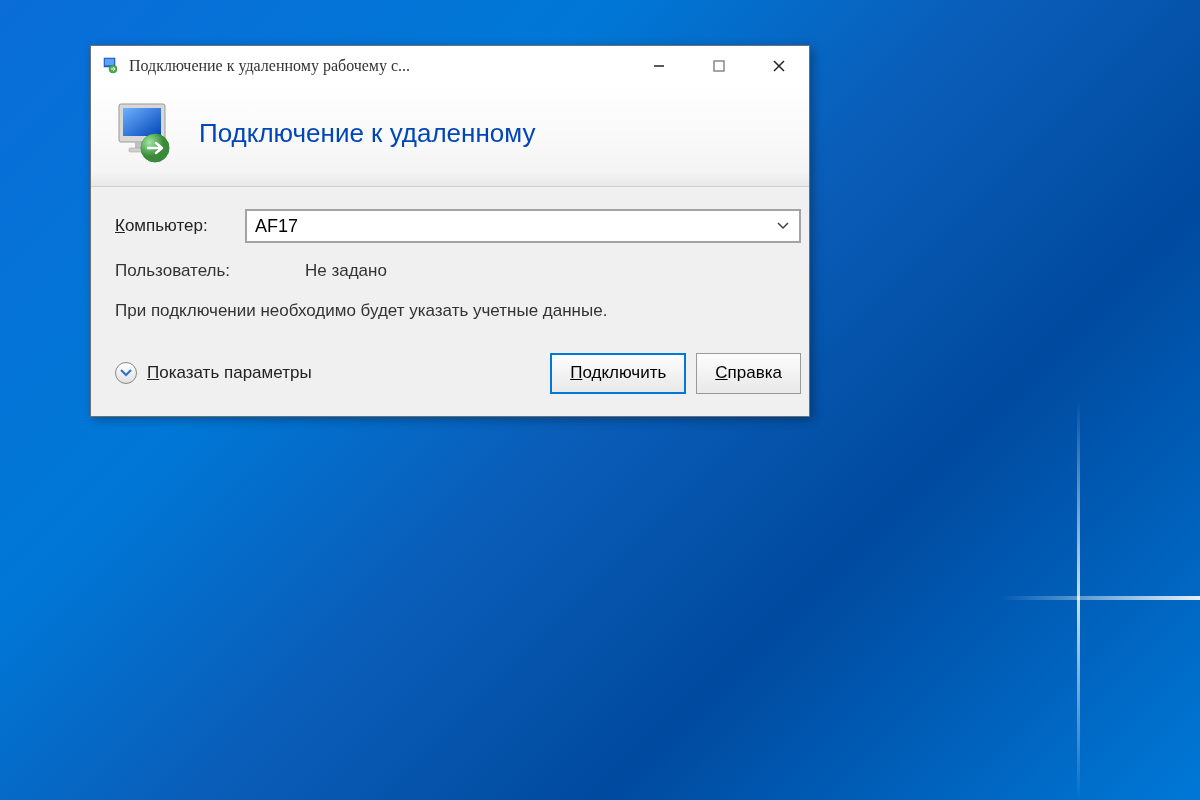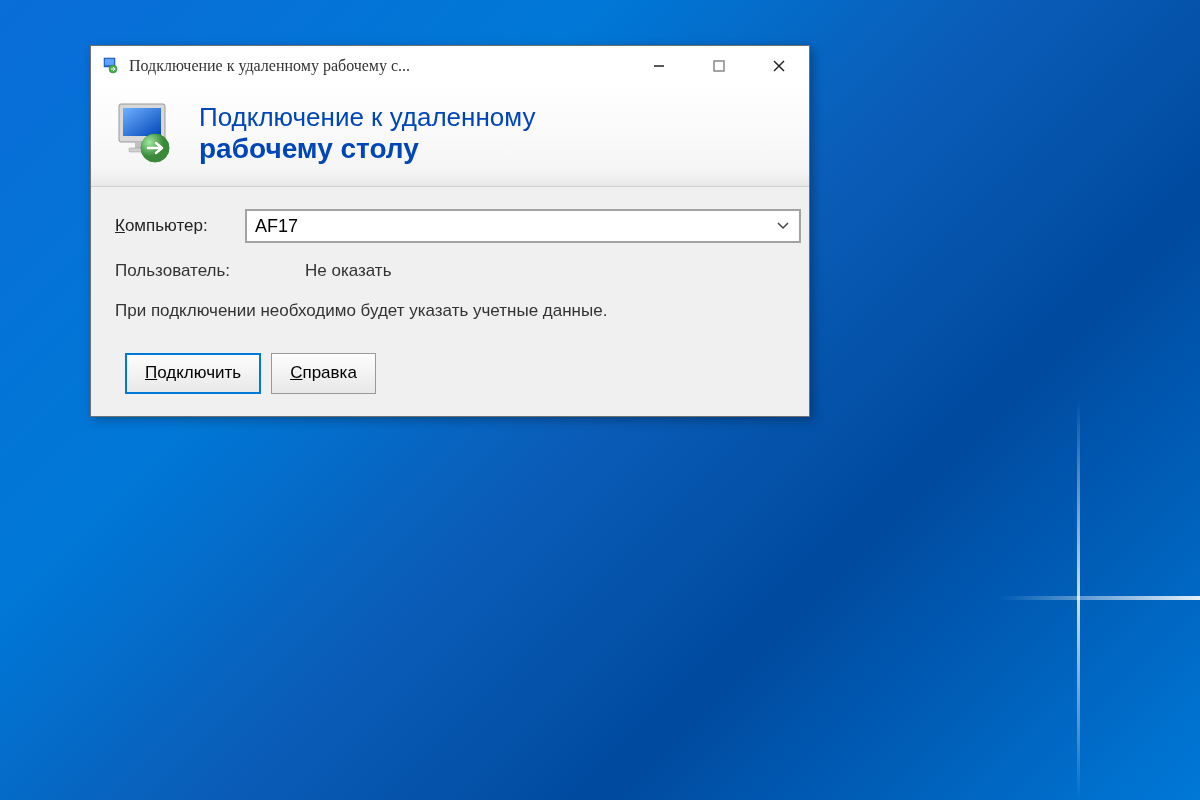--- a/index.html
+++ b/index.html
@@ -246,42 +246,49 @@
           <radialGradient id="g2" cx="0.3" cy="0.3">
             <stop offset="0" stop-color="#9fe89f"></stop>
             <stop offset="1" stop-color="#3a8a3a"></stop>
           </radialGradient>
         </defs>
         <path d="M 37 50 L 50 50 M 45 45 L 51 50 L 45 55" stroke="#fff" stroke-width="2.5" fill="none" stroke-linecap="round" stroke-linejoin="round"></path>
       </svg>
     </div>
     <div>
       <div class="header-text-line1">Подключение к удаленному</div>
-      <div class="header-text-line2">рабочему столу</div>
     </div>
   </div>
 
   <div class="body-panel">
     <div class="form-row">
       <div class="form-label"><span class="underline-first">К</span><span id="comp-label-rest">омпьютер:</span></div>
       <div class="combo">
         <input class="combo-input" type="text" value="AF17" style="">
         <div class="combo-arrow">
           <svg width="12" height="8">
               <path d="M 1 1 L 6 6 L 11 1" stroke="#444" stroke-width="1.5" fill="none"></path>
             </svg>
         </div>
       </div>
     </div>
 
     <div class="user-row">
       <div class="user-label">Пользователь:</div>
-      <div class="user-value">Не оказать</div>
+      <div class="user-value">Не задано</div>
     </div>
 
     <div class="info-text">При подключении необходимо будет указать учетные данные.</div>
 
     <div class="footer-row">
+      <div class="expand-link">
+        <div class="expand-icon">
+          <svg width="12" height="8">
+              <path d="M 1 1 L 6 6 L 11 1" stroke="#2b6fd8" stroke-width="2" fill="none"></path>
+            </svg>
+        </div>
+        <span class="expand-text"><span class="underline-first">П</span><span id="show-opts-rest">оказать параметры</span></span>
+      </div>
       <button class="btn btn-primary"><span class="underline-first">П</span><span id="connect-rest">одключить</span></button>
       <button class="btn"><span class="underline-first">С</span><span id="help-rest">правка</span></button>
     </div>
   </div>
 </div>
 
 </body></html>

